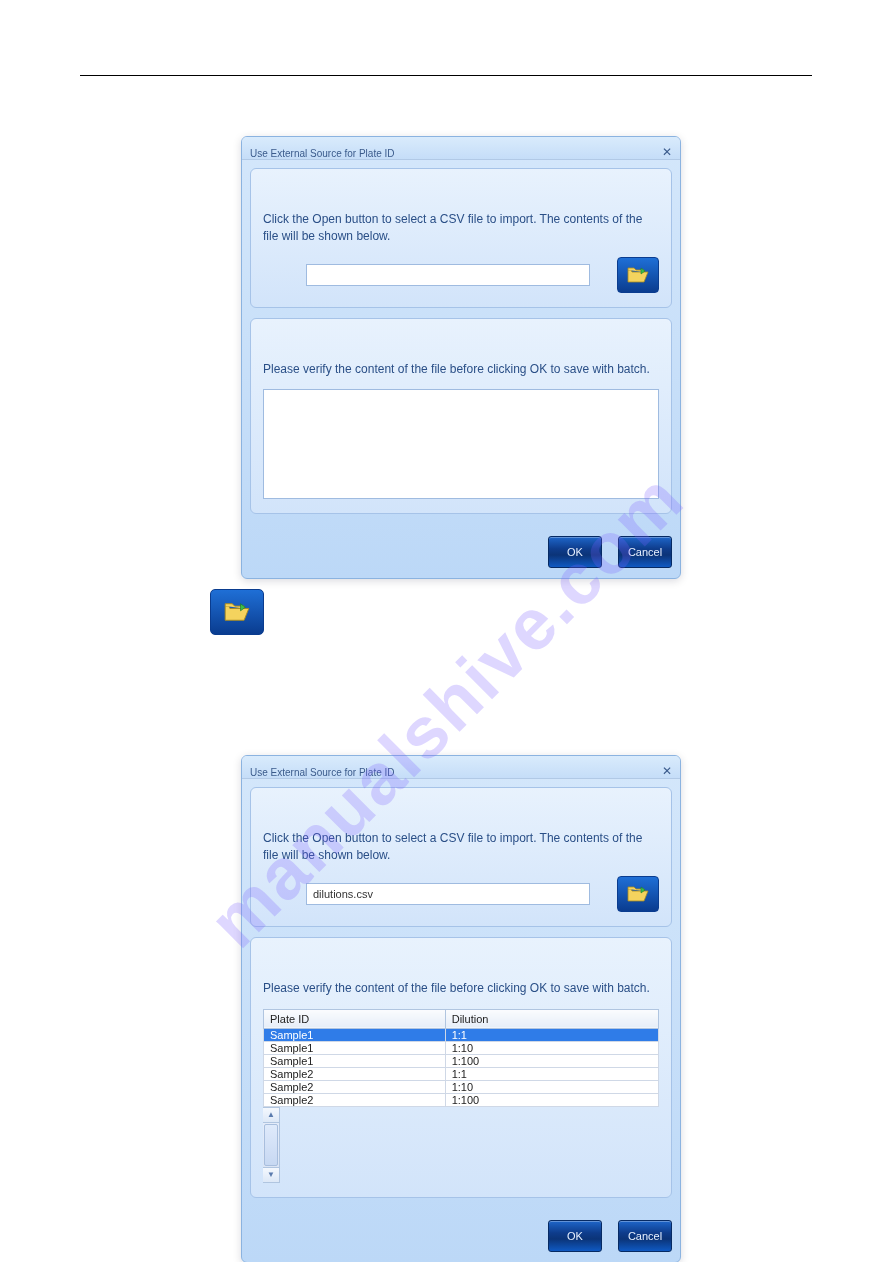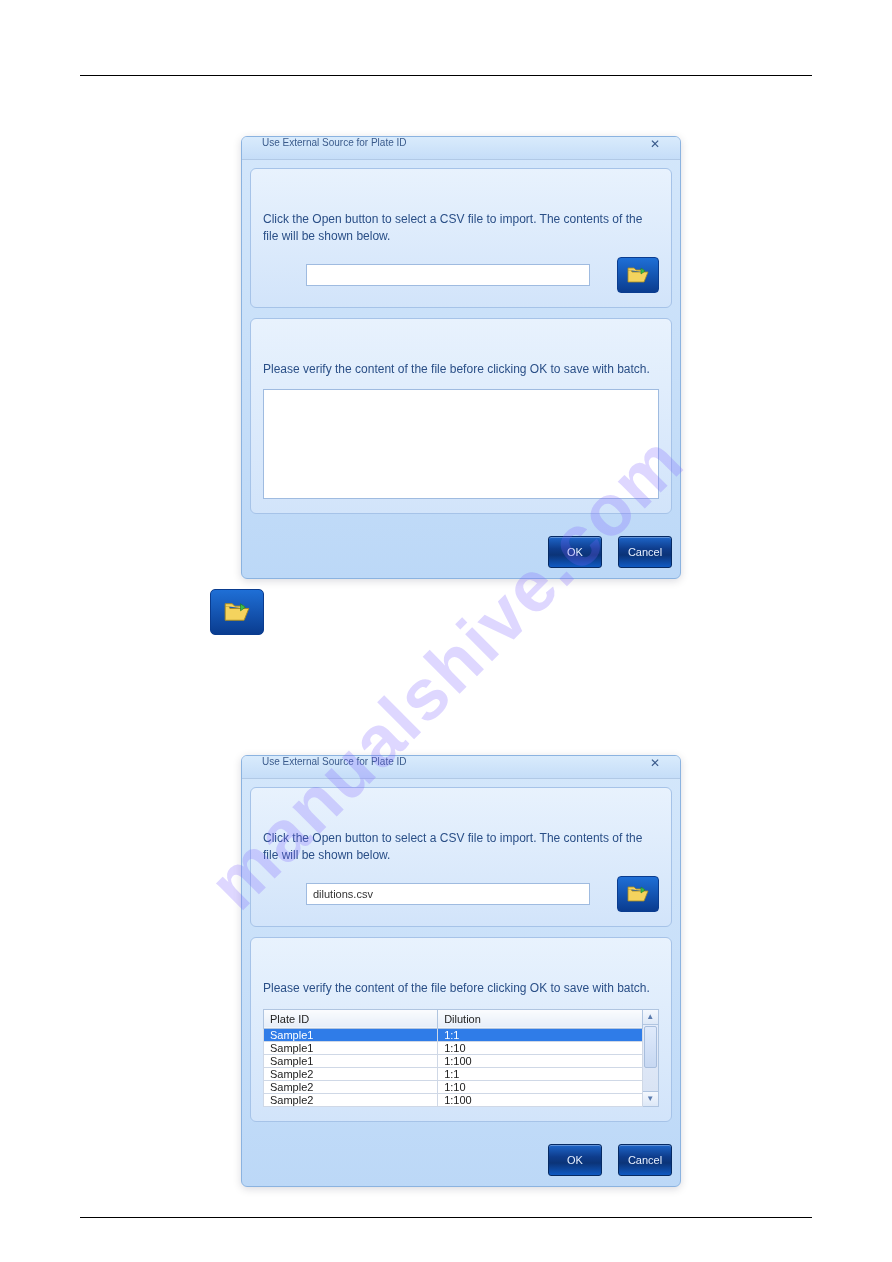--- a/index.html
+++ b/index.html
@@ -38,23 +38,23 @@
     border: 1px solid #8bb3e0;
     border-radius: 6px;
     box-shadow: 0 2px 8px rgba(0,0,40,0.15);
     overflow: hidden;
   }
   .titlebar {
     height: 22px;
     background: linear-gradient(#d9ebfc, #c5ddf8);
     border-bottom: 1px solid #b1c9e6;
     display: flex;
-    align-items: flex-start;
+    align-items: flex-end;
     justify-content: space-between;
-    padding: 0 20px;
+    padding: 0 8px;
     font-size: 10px;
     color: #3b5b8c;
   }
   .titlebar .close {
     color: #3b5b8c;
     font-size: 12px;
     cursor: pointer;
   }
   .dialog-body {
     padding: 8px;
@@ -151,20 +151,21 @@
     border: 1px solid #cfd8e6;
     padding: 0 6px;
     color: #222;
   }
   .data-table tr.highlight td {
     background: #2f7ce8;
     color: #fff;
   }
   .table-wrap {
     display: flex;
+    flex-direction: column;
   }
   .vscroll {
     width: 16px;
     background: linear-gradient(#e7eefb, #d7e2f3);
     border: 1px solid #b0c5e0;
     border-left: none;
     display: flex;
     flex-direction: column;
   }
   .vscroll .arrow {

